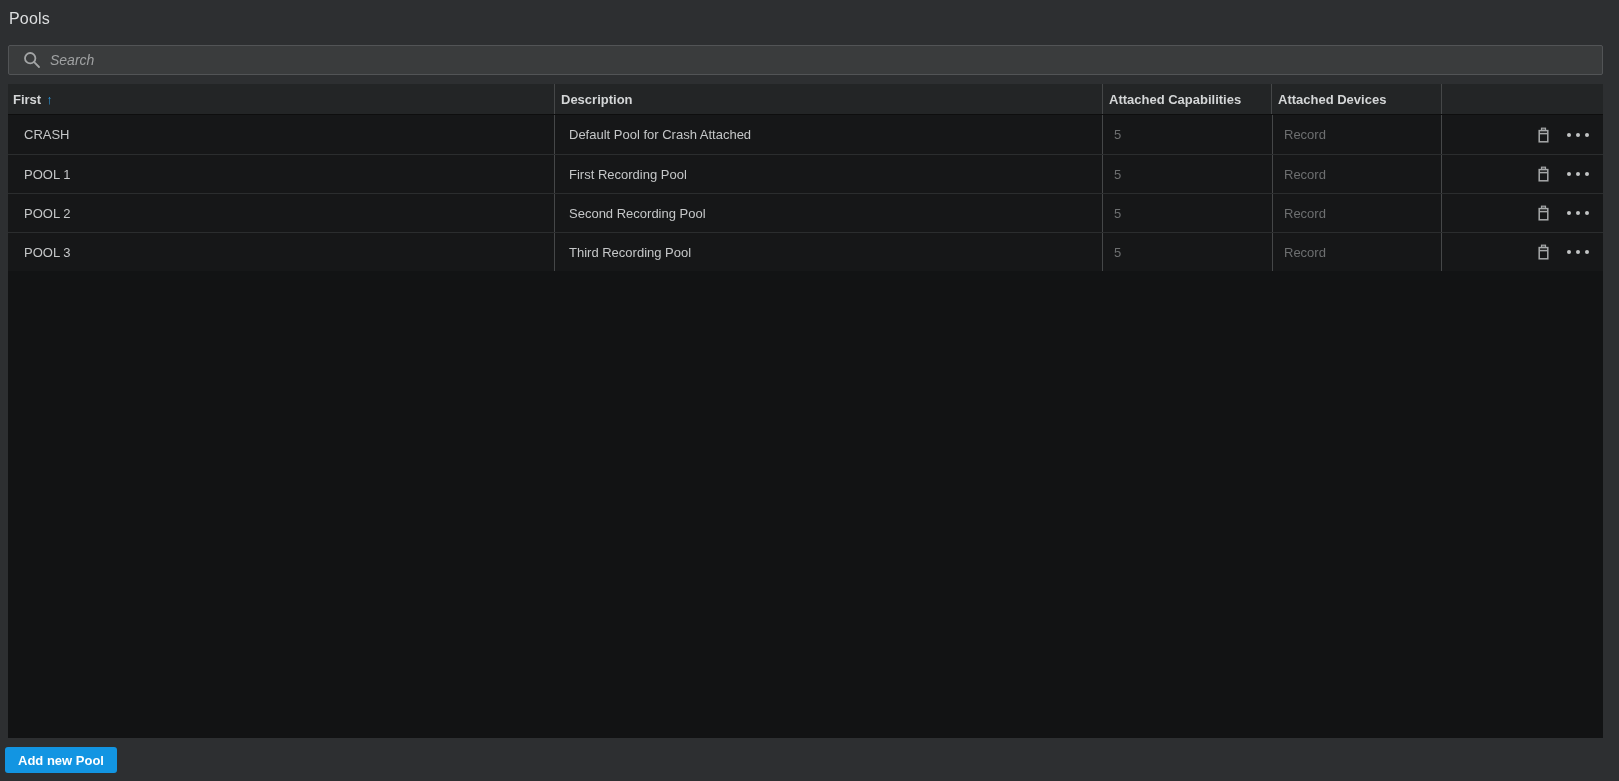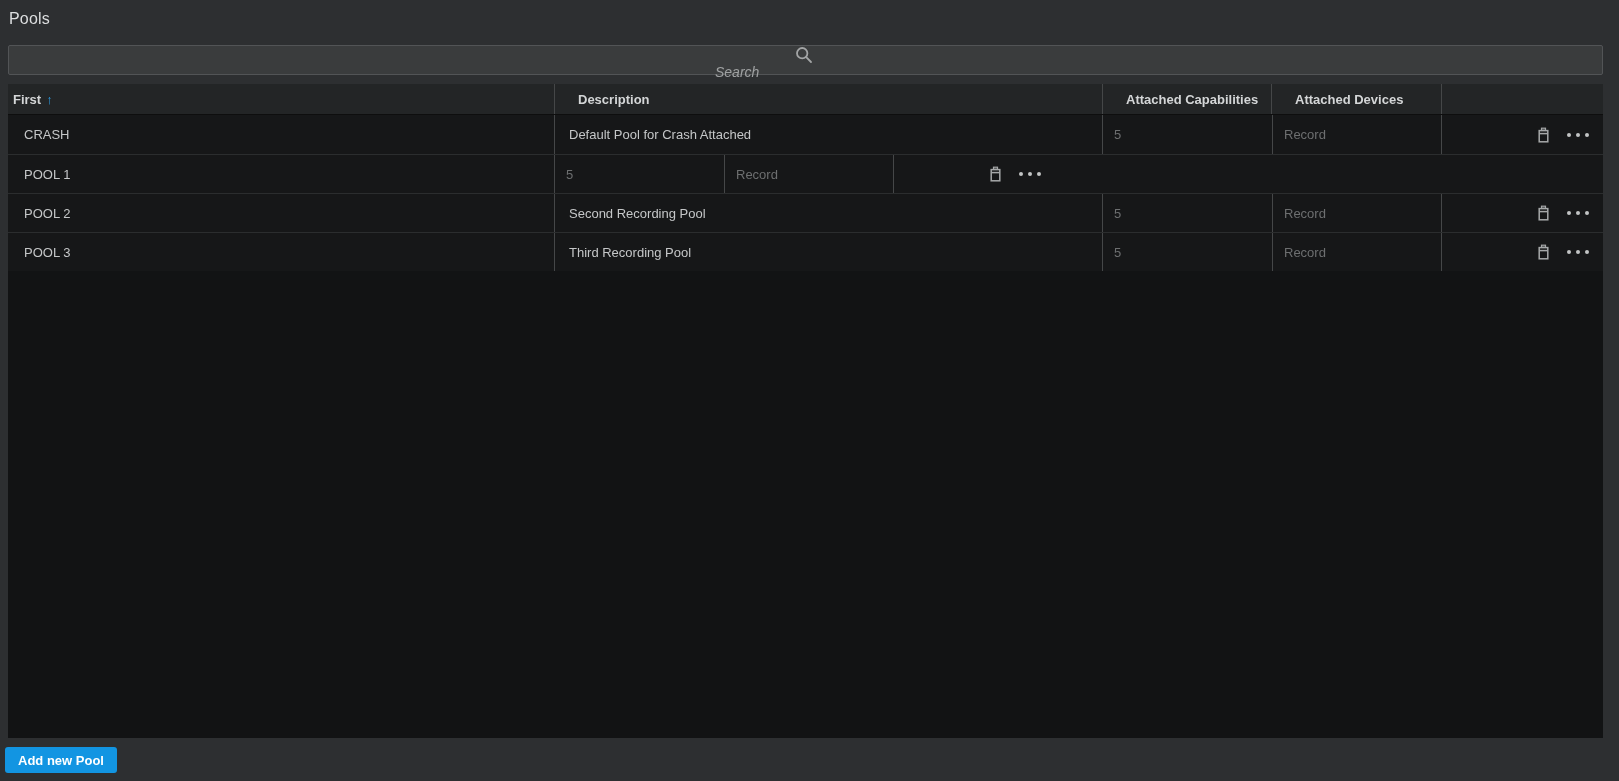--- a/index.html
+++ b/index.html
@@ -23,21 +23,20 @@
   }
   .search-row {
     margin: 7px 16px 9px 8px;
     height: 30px;
     background: #3a3c3d;
     border: 1px solid #525456;
     border-radius: 2px;
     display: flex;
     align-items: center;
     padding: 0 8px;
-    flex-direction: column;
   }
   .search-row .mag { flex: 0 0 auto; margin: 0 9px 0 6px; display: block; }
   .search-row input {
     flex: 1;
     background: transparent;
     border: none;
     outline: none;
     color: #d8dadb;
     font-size: 14px;
     font-family: "Liberation Sans", sans-serif;
@@ -77,21 +76,21 @@
     white-space: nowrap;
   }
   .cell.dim { color: #6d6f70; }
   
   .c-name { width: 546px; }
   .c-desc { width: 548px; border-left: 1px solid #454748; }
   .c-dev  { width: 170px; border-left: 1px solid #454748; }
   .c-cap  { width: 169px; border-left: 1px solid #454748; }
   .c-act  { width: 162px; border-left: 1px solid #454748; }
   .hcell.c-name { padding-left: 5px; }
-  .hcell.c-desc, .hcell.c-dev, .hcell.c-cap { padding-left: 23px; text-align: right; }
+  .hcell.c-desc, .hcell.c-dev, .hcell.c-cap { padding-left: 6px; text-align: right; }
   .cell.c-name { padding-left: 16px; }
   .cell.c-desc { padding-left: 14px; }
   .cell.c-dev, .cell.c-cap { padding-left: 11px; }
   .cell.c-act {
     justify-content: flex-end;
     padding-right: 14px;
     gap: 17px;
   }
   .icon-btn {
     background: transparent;
@@ -178,20 +177,21 @@
       <button class="icon-btn dots">
         <span class="dot"></span>
         <span class="dot"></span>
         <span class="dot"></span>
       </button>
     </div>
   </div>
 
   <div class="grid-row">
     <div class="cell c-name">POOL 1</div>
+    <div class="cell c-desc">First Recording Pool</div>
     <div class="cell c-dev dim">5</div>
     <div class="cell c-cap dim">Record</div>
     <div class="cell c-act">
       <button class="icon-btn">
         <svg width="13" height="16" viewBox="0 0 13 16">
           <rect x="4.5" y="1.2" width="4" height="2" fill="none" stroke="#a6a8a9" stroke-width="1.2"></rect>
           <rect x="2.2" y="3.6" width="8.6" height="11.2" fill="none" stroke="#a6a8a9" stroke-width="1.5"></rect>
           <line x1="2.2" y1="6.6" x2="10.8" y2="6.6" stroke="#a6a8a9" stroke-width="1.5"></line>
         </svg>
       </button>

